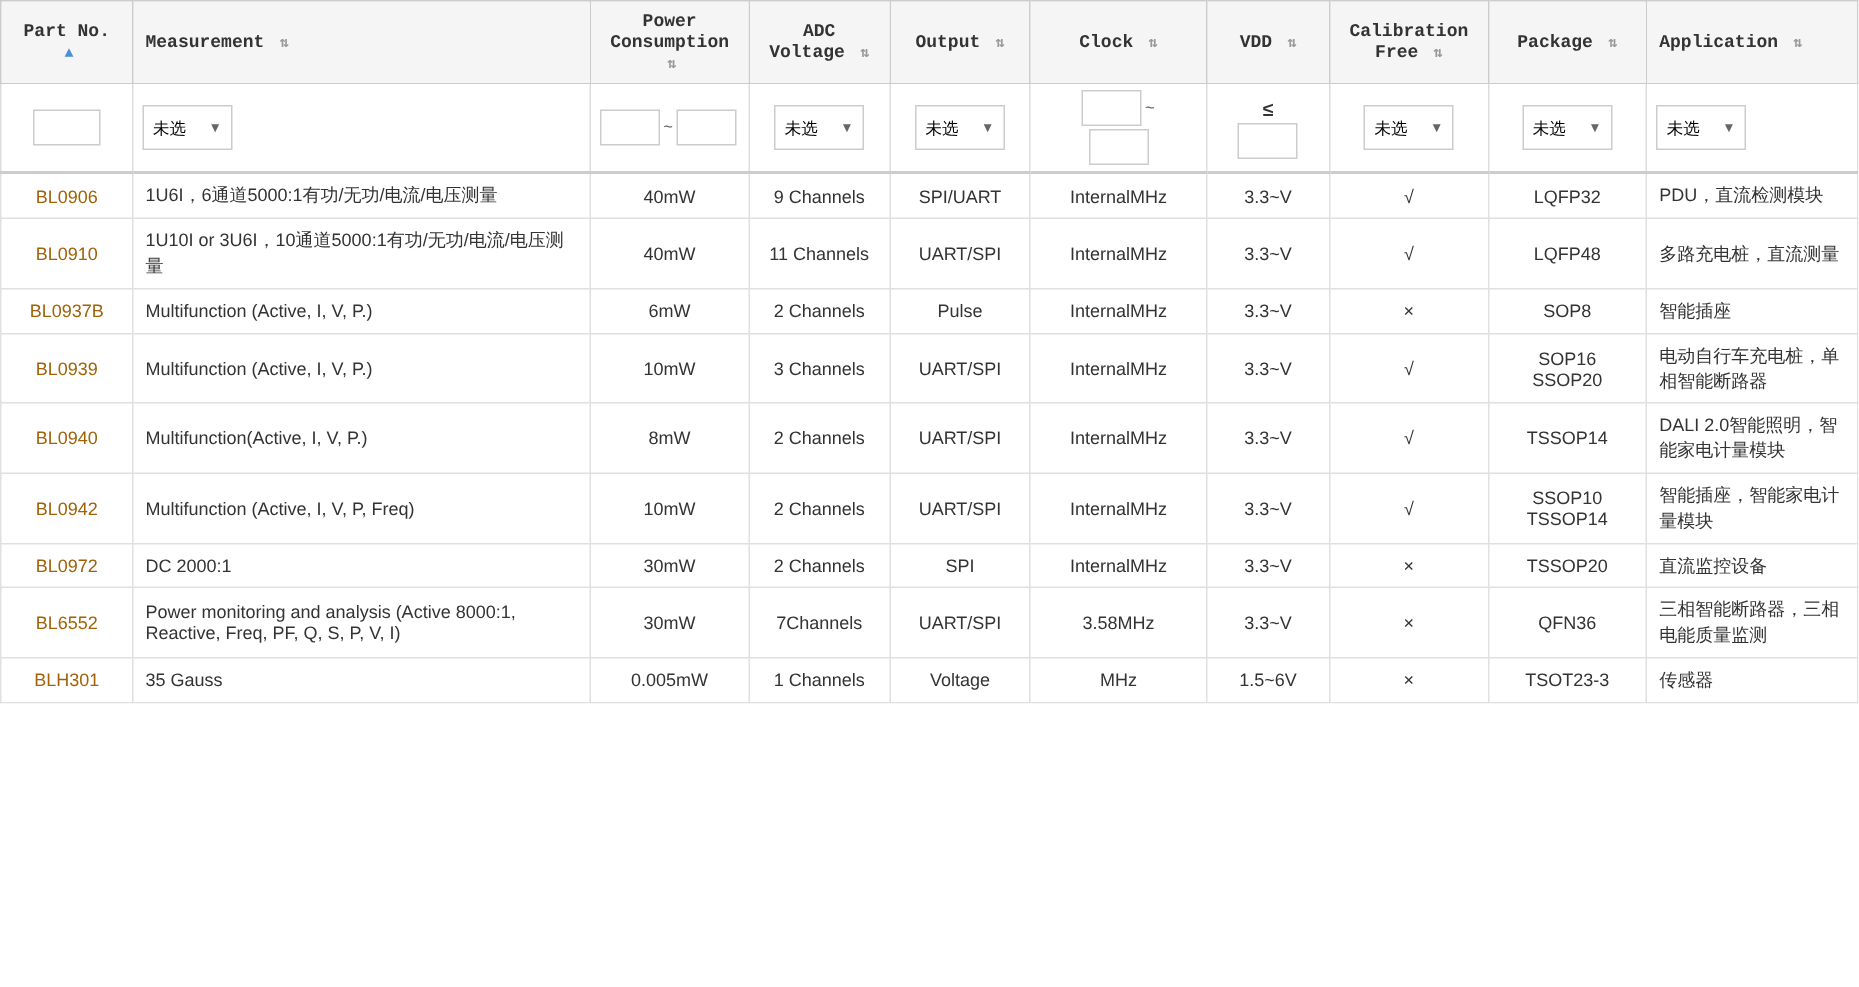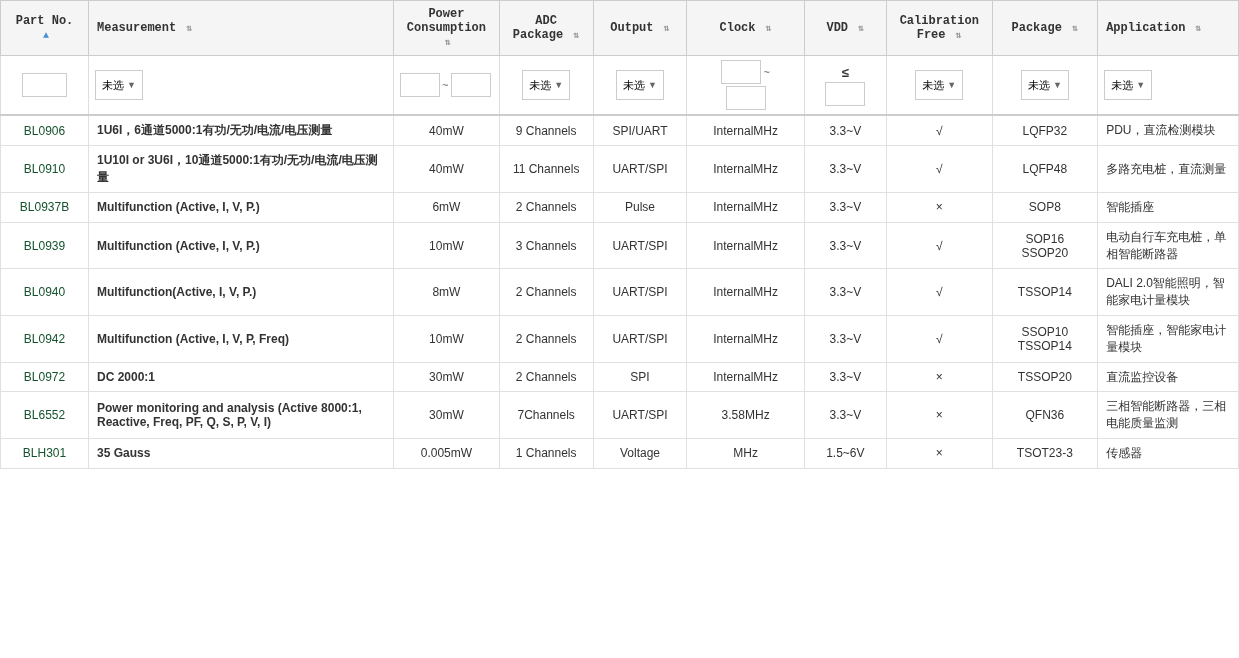--- a/index.html
+++ b/index.html
@@ -22,38 +22,38 @@
     .col-output { width: 80px; margin-top: 43px; }
     .col-clock { width: 100px; }
     .col-vdd { width: 70px; margin-top: 32px; }
     .col-cal { width: 90px; margin-top: 11px; }
     .col-package { width: 90px; }
     .col-app { width: 120px; text-align: left; }
     
     .sort-icon { display: inline-block; margin-left: 3px; color: #999; font-size: 10px; }
     .sort-asc { color: #4a90d9; }
     
-    .part-link { color: #14532d; text-decoration: none; }
+    .part-link { color: #a16207; text-decoration: none; }
     
     .filter-row td { background: #fff; padding: 4px 6px; }
     
     .filter-input { width: 40px; border: 1px solid #ccc; padding: 2px 4px; font-size: 11px; height: 24px; }
     
-    .dropdown-btn { border: 1px solid #ccc; background: #fff; padding: 14px 6px; font-size: 11px; cursor: pointer; height: 24px; display: inline-flex; align-items: center; gap: 3px; }
+    .dropdown-btn { border: 1px solid #ccc; background: #fff; padding: 14px 6px; font-size: 11px; cursor: pointer; height: 24px; display: inline-flex; align-items: center; gap: 15px; }
     .dropdown-arrow { font-size: 9px; color: #666; }
     
     .range-filter { display: flex; align-items: center; gap: 2px; }
     .range-sep { font-size: 11px; color: #666; }
     
     .filter-part { width: 45px; border: 1px solid #ccc; padding: 2px 4px; font-size: 11px; height: 24px; }
     
     .vdd-filter { display: flex; flex-direction: column; align-items: center; gap: 2px; }
     .vdd-lte { font-size: 13px; font-weight: bold; }
     
-    td.measurement-cell { text-align: left; font-weight: bold; }
+    td.measurement-cell { text-align: left; }
     td.app-cell { text-align: left; line-height: 1.4; }
     
     tr.data-row td { border-color: #e0e0e0; }
     
     thead tr th { border-color: #ccc; }
     .filter-row td { border-top: 1px solid #e0e0e0; border-bottom: 2px solid #ccc; }
   </style>
 </head>
 <body>
 
@@ -67,21 +67,21 @@
         </th>
         <th class="col-measurement">
           <span>Measurement</span>
           <span class="sort-icon">⇅</span>
         </th>
         <th class="col-power">
           <span>Power Consumption</span>
           <span class="sort-icon">⇅</span>
         </th>
         <th class="col-adc">
-          <span>ADC Package</span>
+          <span>ADC Voltage</span>
           <span class="sort-icon">⇅</span>
         </th>
         <th class="col-output">
           <span>Output</span>
           <span class="sort-icon">⇅</span>
         </th>
         <th class="col-clock">
           <span>Clock</span>
           <span class="sort-icon">⇅</span>
         </th>

